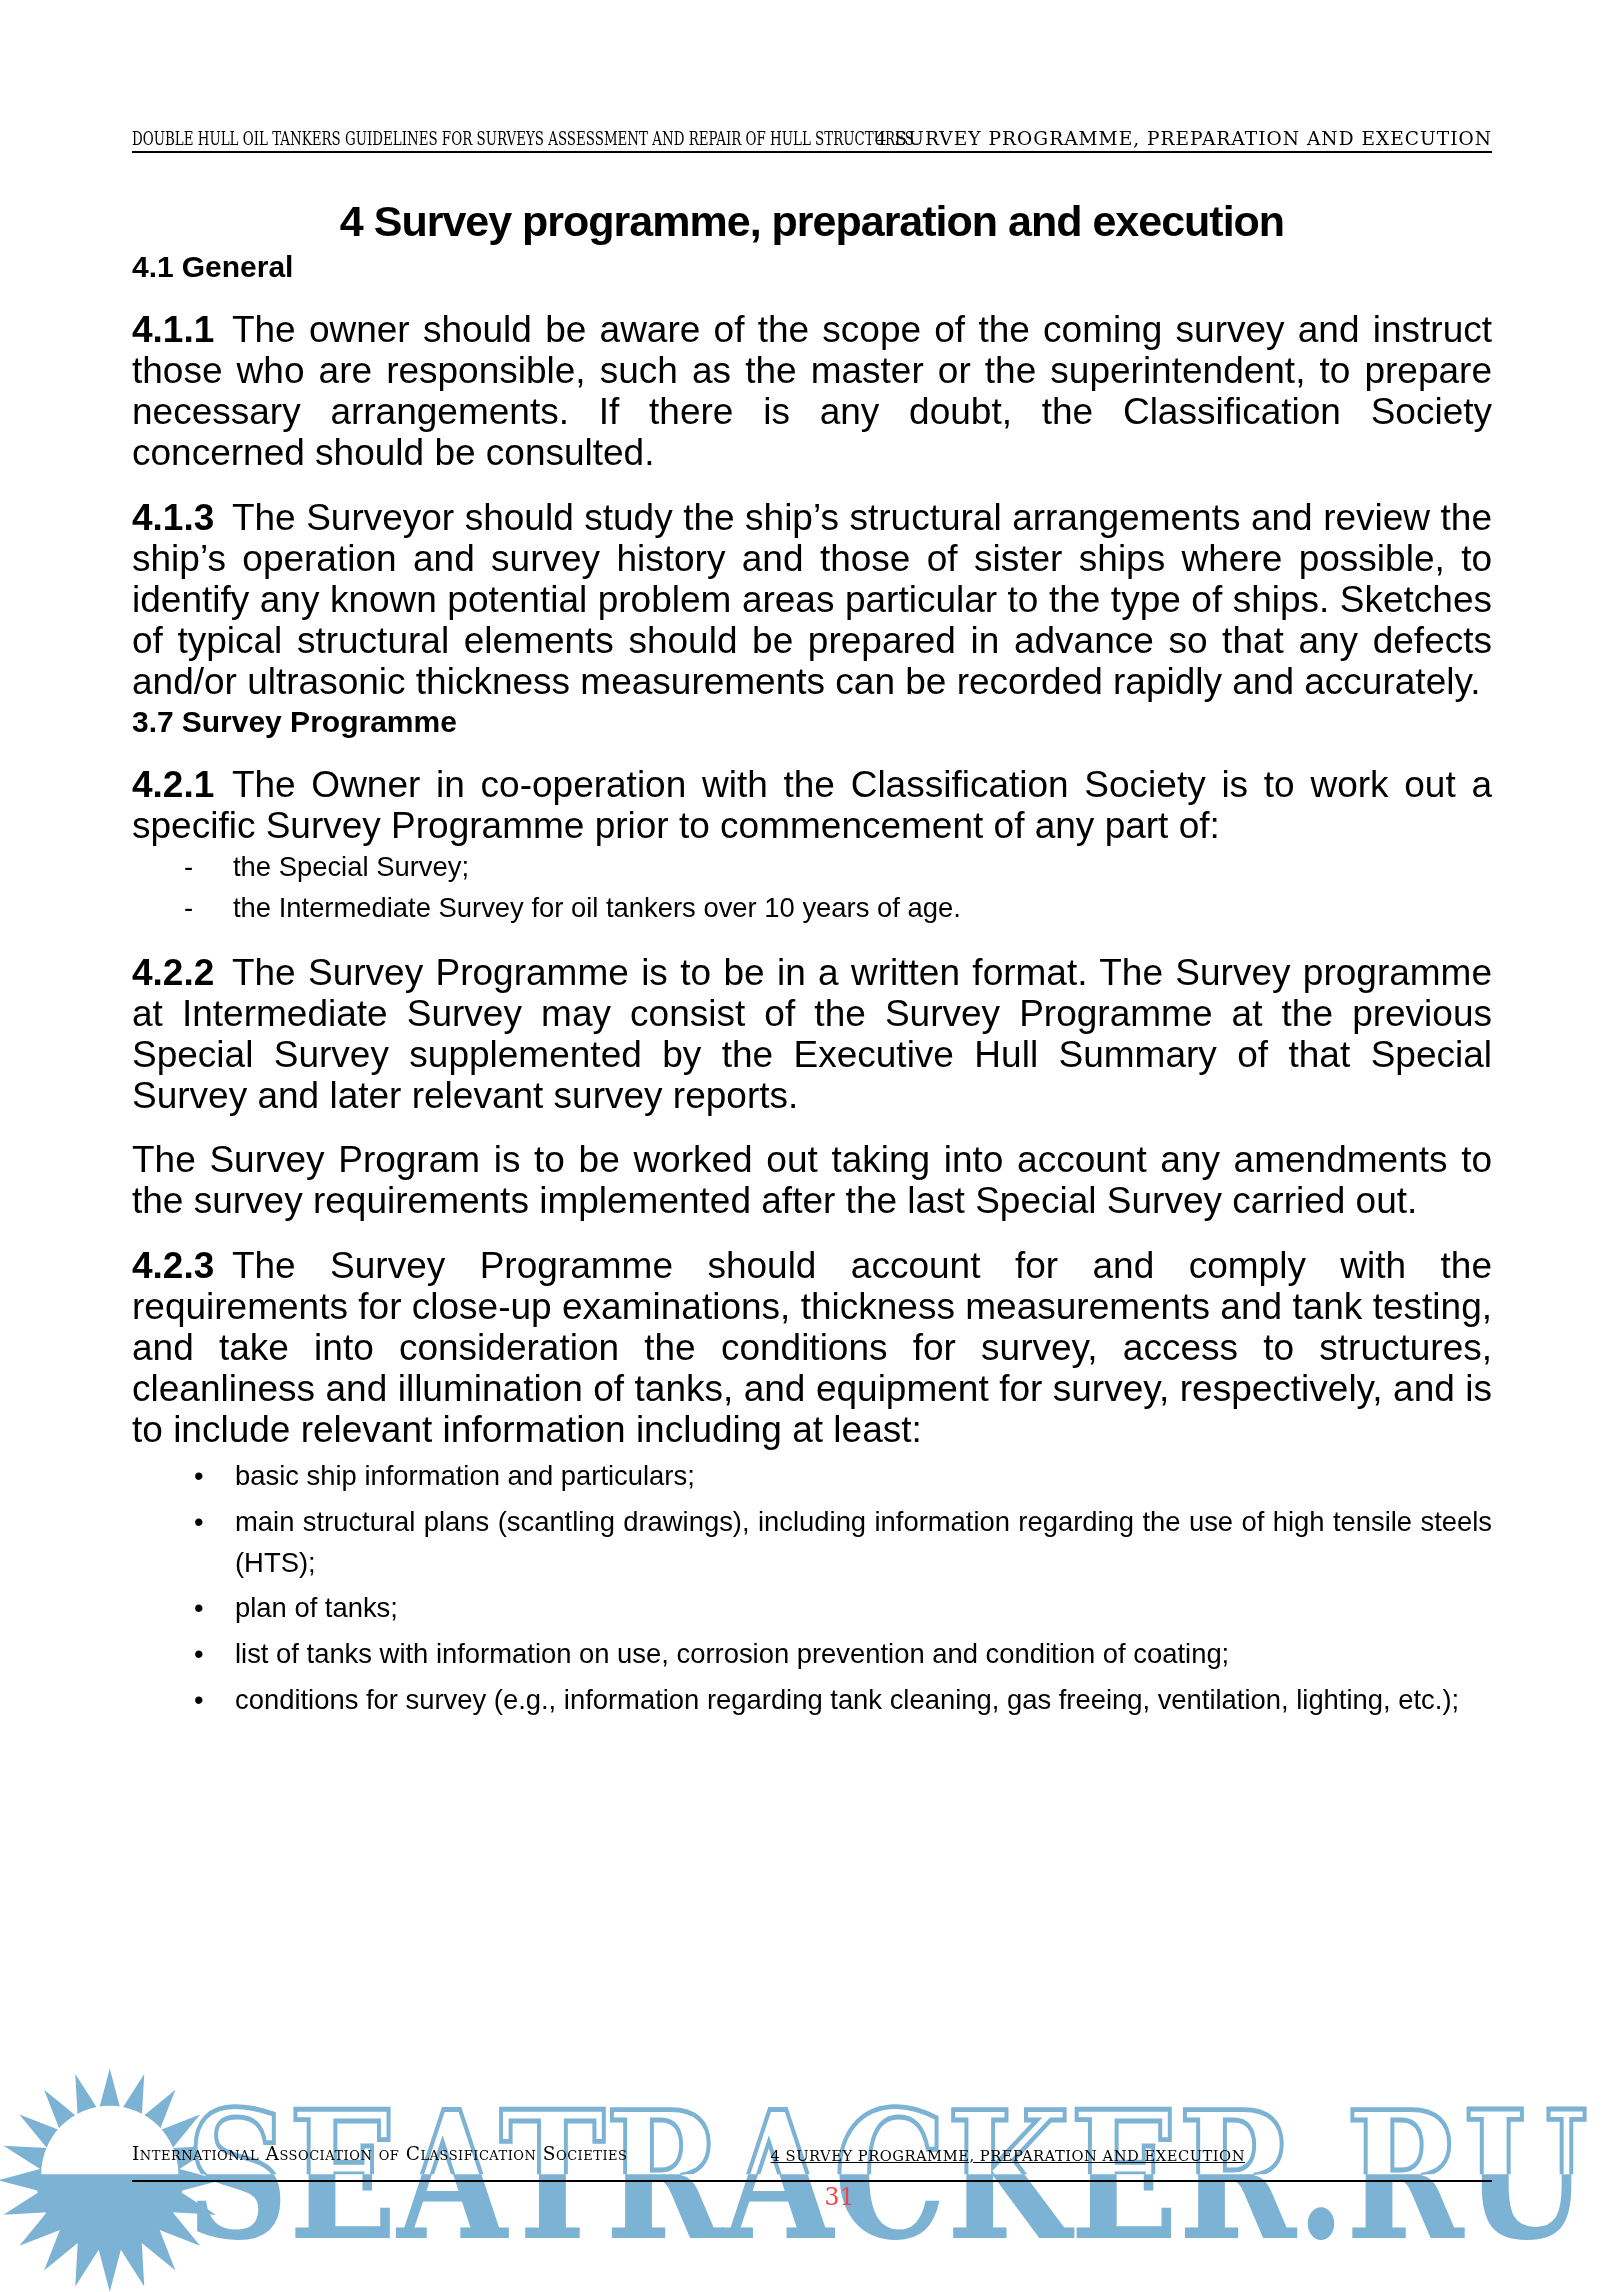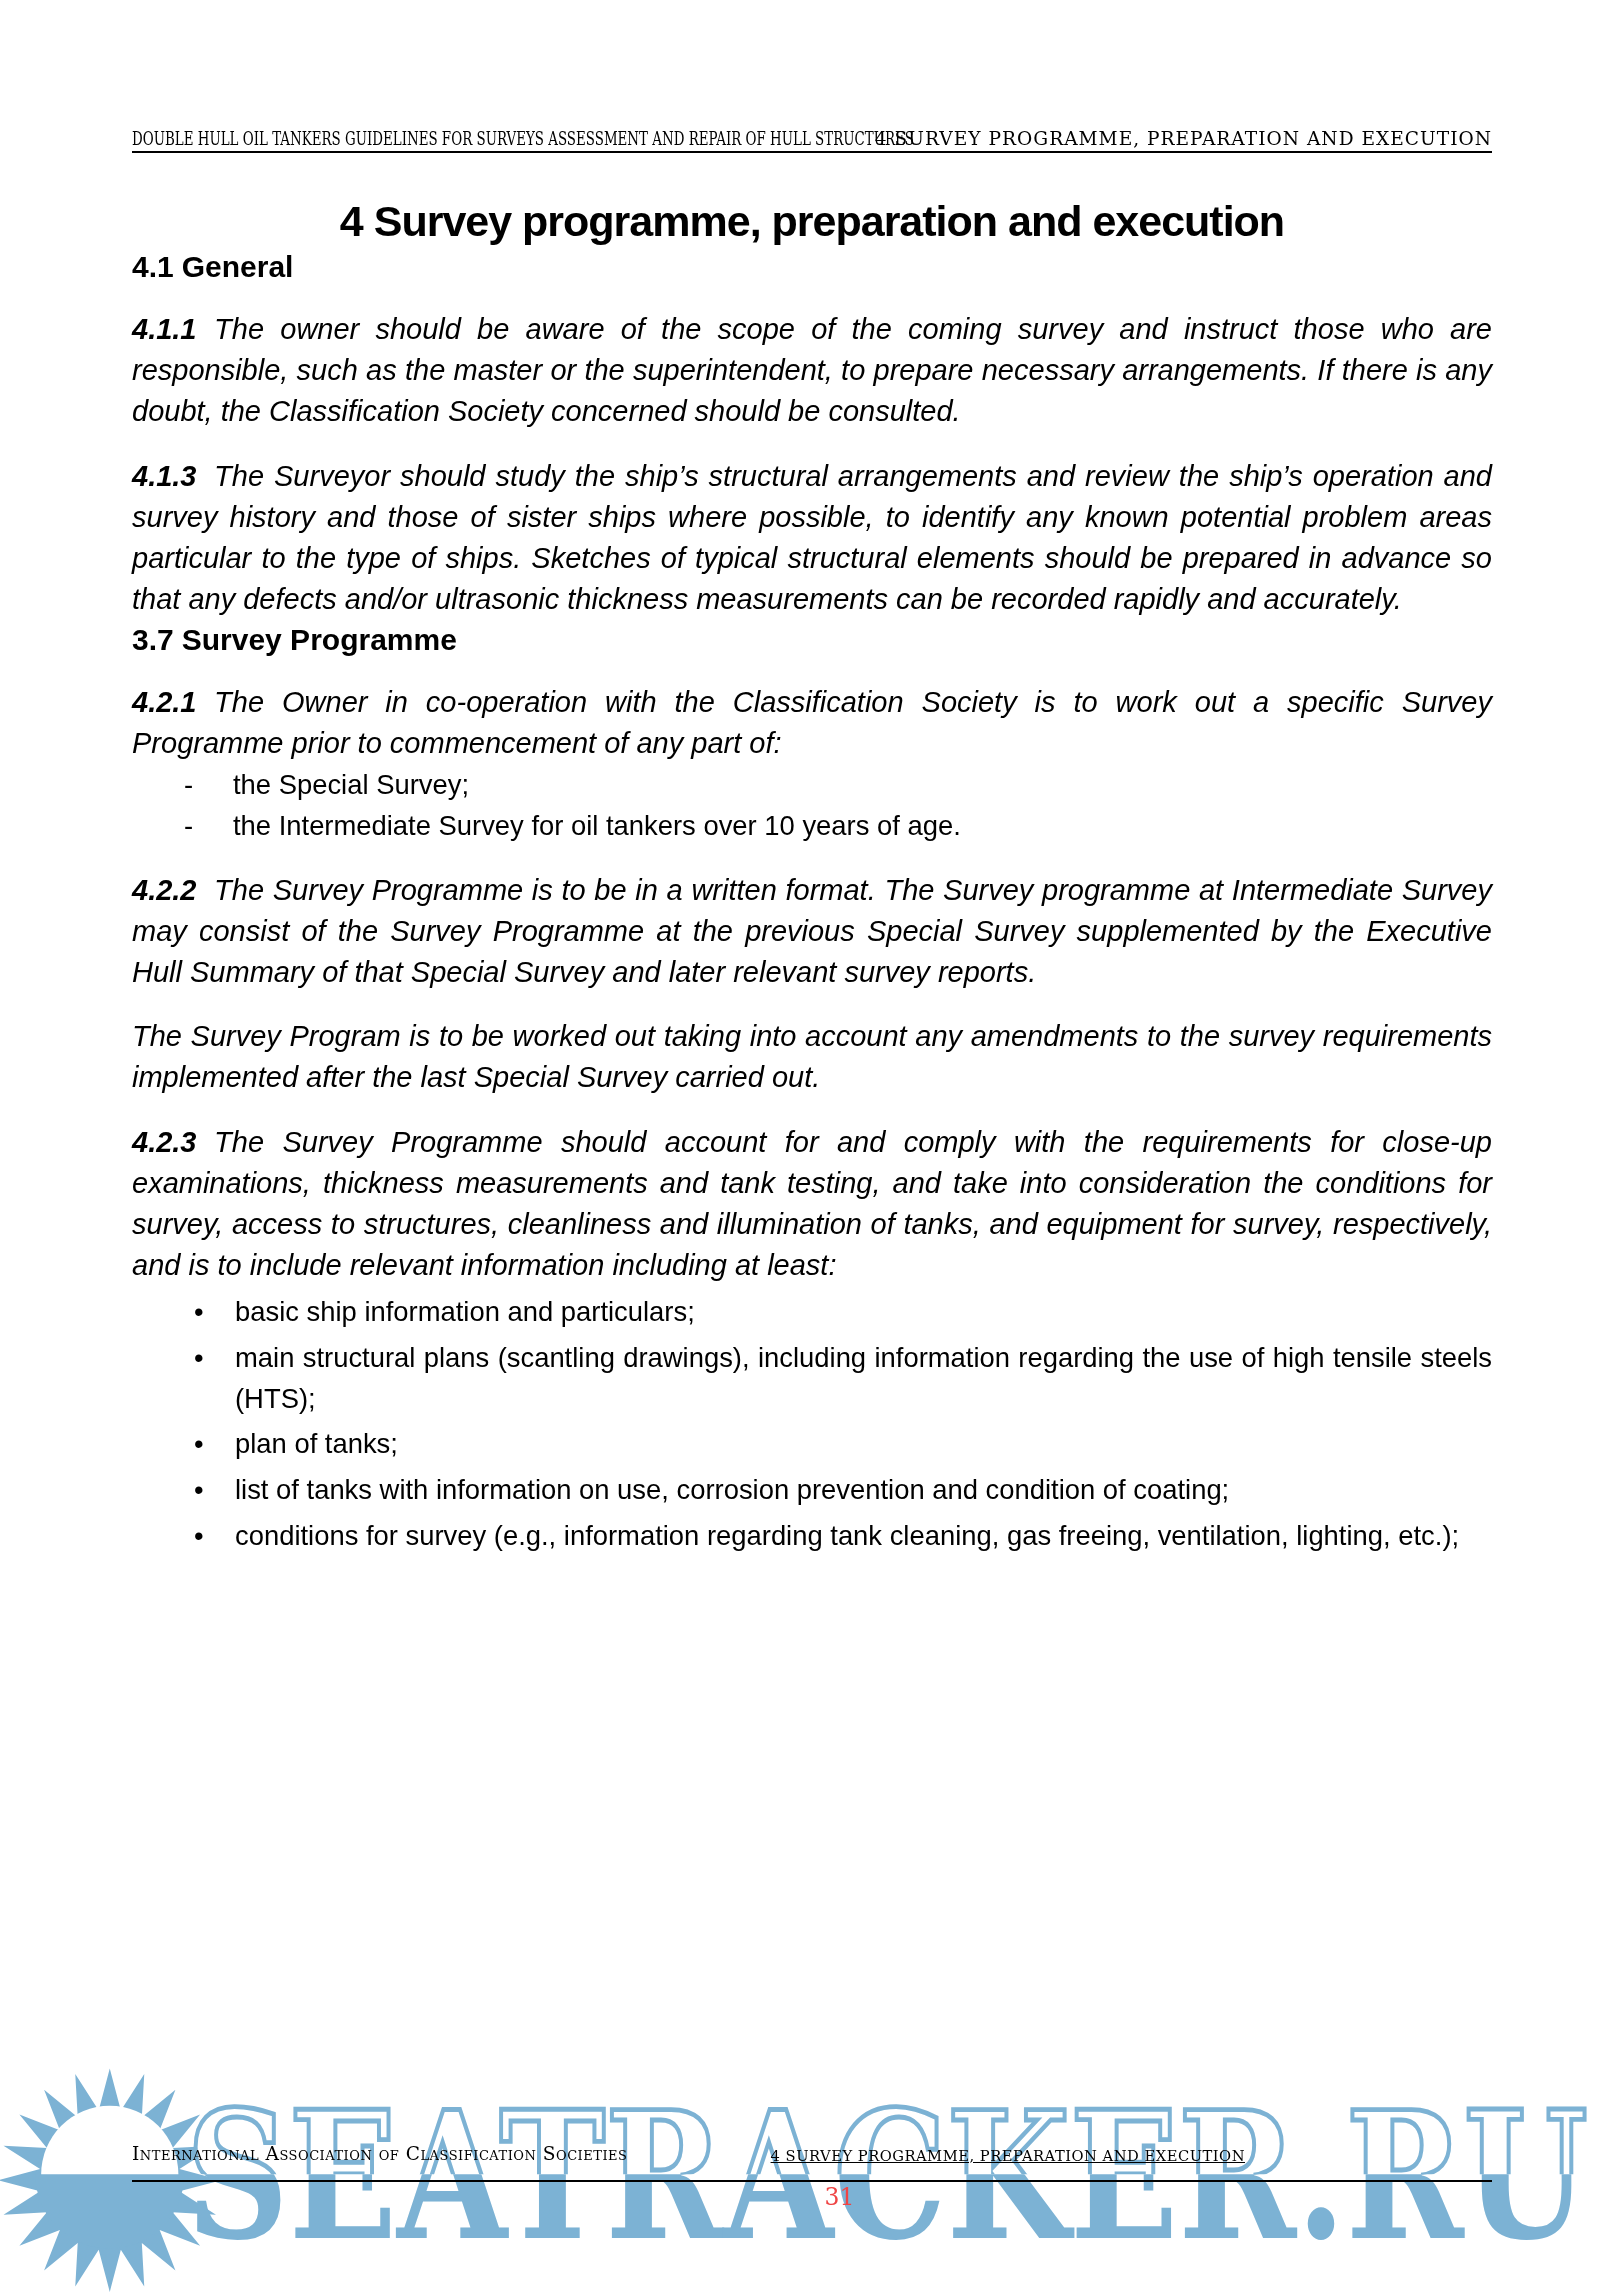--- a/index.html
+++ b/index.html
@@ -23,21 +23,21 @@
 
   .main { position:absolute; top:186px; left:132px; right:129px; }
 
   h1.doc-title { margin:9.8px 0 0 0; font-size:43px; line-height:51px; font-weight:bold;
                  text-align:center; letter-spacing:-1px; }
 
   h2.sec-heading { display:flex; gap:8px; margin:0; font-size:30px; line-height:39px; font-weight:bold; }
   .mt-sec1 { margin-top:73px; }
   .mt-sec2 { margin-top:69px; }
 
-  p.para { margin:23.5px 0 0 0; font-size:29px; line-height:41px; text-align:justify; text-align-last:left;font-style:italic; }
+  p.para { margin:23.5px 0 0 0; font-size:37px; line-height:41px; text-align:justify; text-align-last:left; }
   p.para .pnum { font-weight:bold; margin-right:17.6px; }
   .mt-411 { margin-top:37px; }
   .mt-412 { margin-top:23.5px; }
   .mt-413 { margin-top:39px; }
   .mt-421 { margin-top:37px; }
   .mt-422 { margin-top:45px; }
   .mt-free { margin-top:23.5px; text-align:left; line-height:43px; }
   .mt-423 { margin-top:29px; }
 
   .dash-list { margin:0; }

